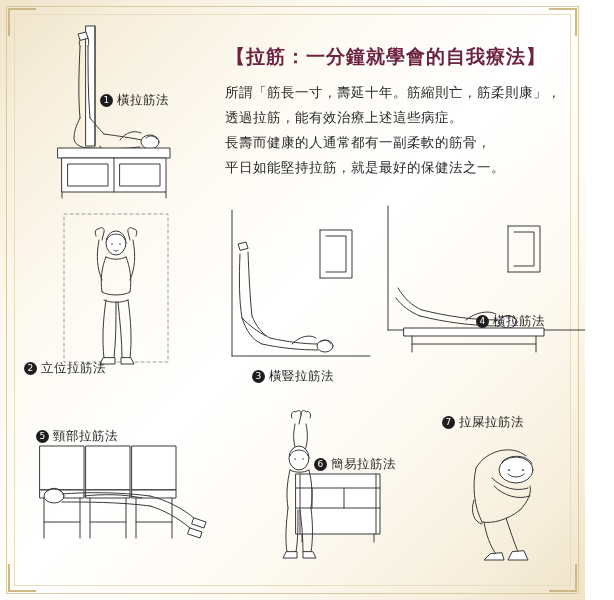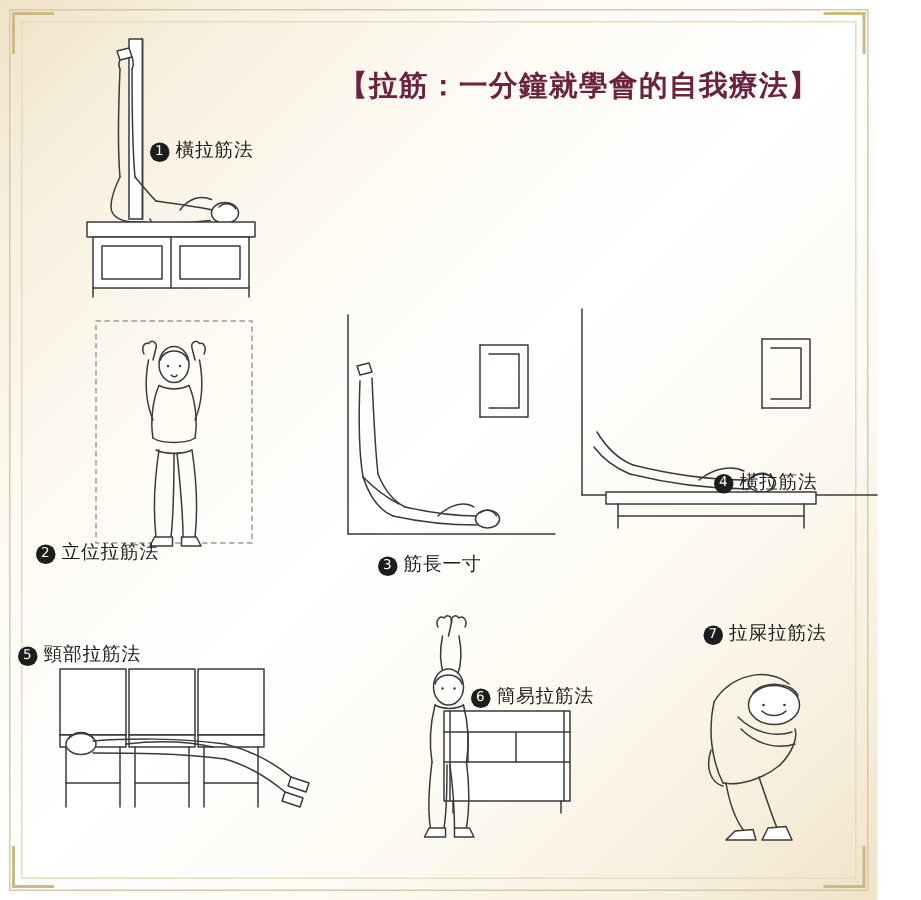--- a/index.html
+++ b/index.html
@@ -97,23 +97,23 @@
     font-size: 9px;
     text-align: center;
     margin-right: 4px;
     vertical-align: 1px;
     font-family: "DejaVu Sans", sans-serif;
   }
   .cap1 { left: 100px; top: 92px; }
   .cap2 { left: 24px;  top: 360px; }
   .cap3 { left: 252px; top: 368px; }
   .cap4 { left: 476px; top: 313px; }
-  .cap5 { left: 12px;  top: 428px; }
+  .cap5 { left: 36px;  top: 428px; }
   .cap6 { left: 314px; top: 456px; }
-  .cap7 { left: 469px; top: 414px; }
+  .cap7 { left: 442px; top: 414px; }
 
   svg { display: block; }
 </style>
 </head>
 <body>
 
 <div id="page">
 
   <div class="frame-outer"></div>
   <div class="frame-inner"></div>
@@ -343,29 +343,35 @@
         <path d="M512 552 L508 560 L528 560 L524 551 Z" fill="#fff"></path>
 
         <path d="M474 500 C470 512 474 522 482 524"></path>
       </g>
 
     </g>
   </svg>
 
   <div class="title">【拉筋：一分鐘就學會的自我療法】</div>
 
+  <div class="lead">
+    <div>所謂「筋長一寸，壽延十年。筋縮則亡，筋柔則康」，</div>
+    <div>透過拉筋，能有效治療上述這些病症。</div>
+    <div>長壽而健康的人通常都有一副柔軟的筋骨，</div>
+    <div>平日如能堅持拉筋，就是最好的保健法之一。</div>
+  </div>
 
   <div class="caption cap1">
     <span class="num">1</span><span>橫拉筋法</span>
   </div>
   <div class="caption cap2">
     <span class="num">2</span><span>立位拉筋法</span>
   </div>
   <div class="caption cap3">
-    <span class="num">3</span><span>筋長一寸</span>
+    <span class="num">3</span><span>橫豎拉筋法</span>
   </div>
   <div class="caption cap4">
     <span class="num">4</span><span>橫拉筋法</span>
   </div>
   <div class="caption cap5">
     <span class="num">5</span><span>頸部拉筋法</span>
   </div>
   <div class="caption cap6">
     <span class="num">6</span><span>簡易拉筋法</span>
   </div>

